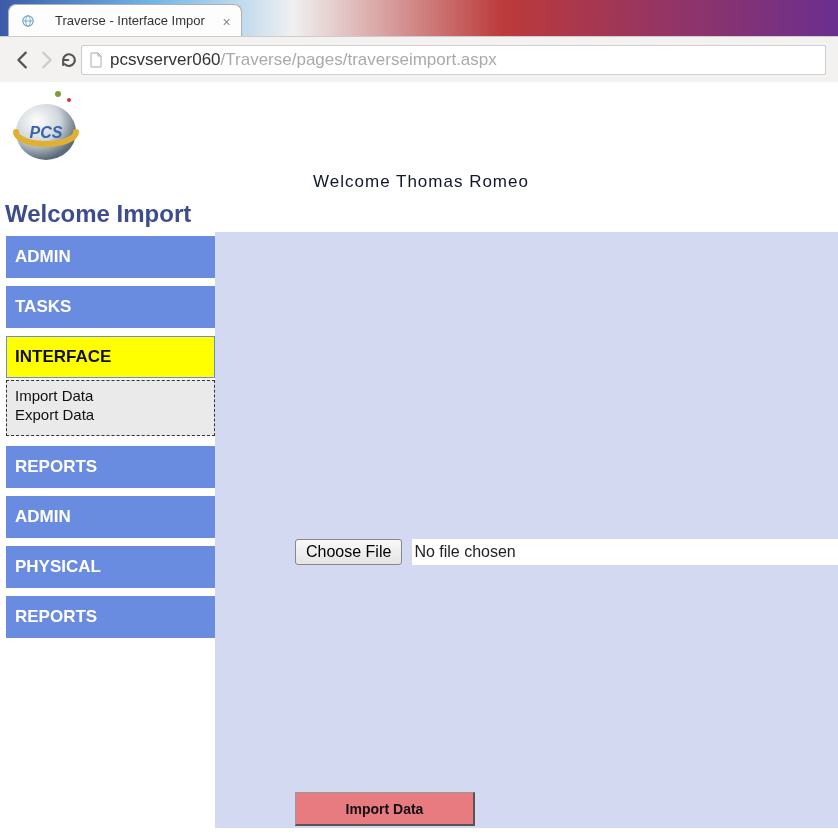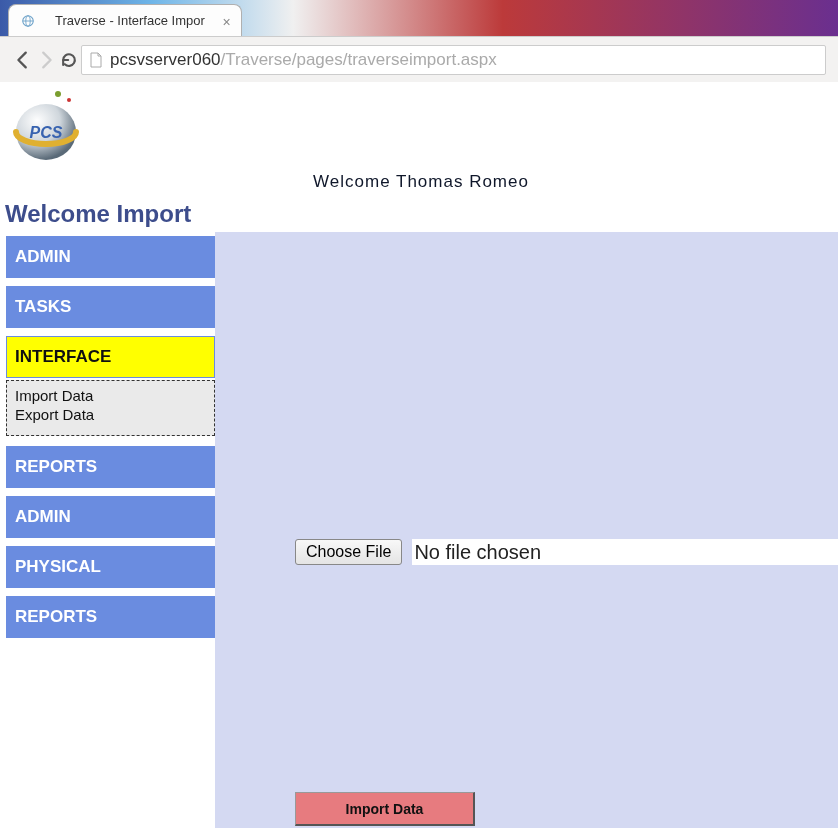--- a/index.html
+++ b/index.html
@@ -29,21 +29,21 @@
     .sidebar { width: 215px; padding-top: 4px; }
     .nav-item { background: #6a8ce0; color: #fff; font-weight: bold; font-family: Verdana, sans-serif; font-size: 17px; padding: 10px 8px; margin: 0 0 8px 6px; border: 1px solid #6a8ce0; }
     .nav-item.active { background: #ffff00; color: #111; font-family: Verdana, sans-serif; }
     .nav-sub { border: 1px dashed #333; padding: 6px 8px 10px 8px; margin: -6px 0 10px 6px; background: #eaeaea; }
     .nav-sub-item { font-size: 15px; color: #111; line-height: 1.25; font-family: Verdana, sans-serif; }
 
     .main-panel { flex: 1; background: #d4d9f2; min-height: 596px; position: relative; padding-top: 300px; }
     .file-row { display: flex; align-items: center; gap: 10px; margin-left: 80px; margin-top: 7px; }
     .choose-btn { font-size: 16px; padding: 3px 10px; background: linear-gradient(#f8f8f8, #e4e4e4); border: 1px solid #888; border-radius: 3px; }
     .file-status-wrap { background:#fff; flex:1; height:26px; display:flex; align-items:center; padding-left:2px; }
-    .file-status { font-size: 20px; color: #222; }
+    .file-status { font-size: 16px; color: #222; }
     .import-btn { position: absolute; left: 80px; top: 560px; width: 180px; height: 34px; background: #e77b7f; border: 1px solid #999; border-right: 2px solid #555; border-bottom: 2px solid #555; font-size: 14px; font-weight: bold; color: #111; }
   </style>
 </head>
 <body>
 
 <div class="browser-chrome">
   <div class="tab-row">
     <div class="tab">
       <span class="tab-favicon">
         <svg viewBox="0 0 16 16" width="14" height="14">

